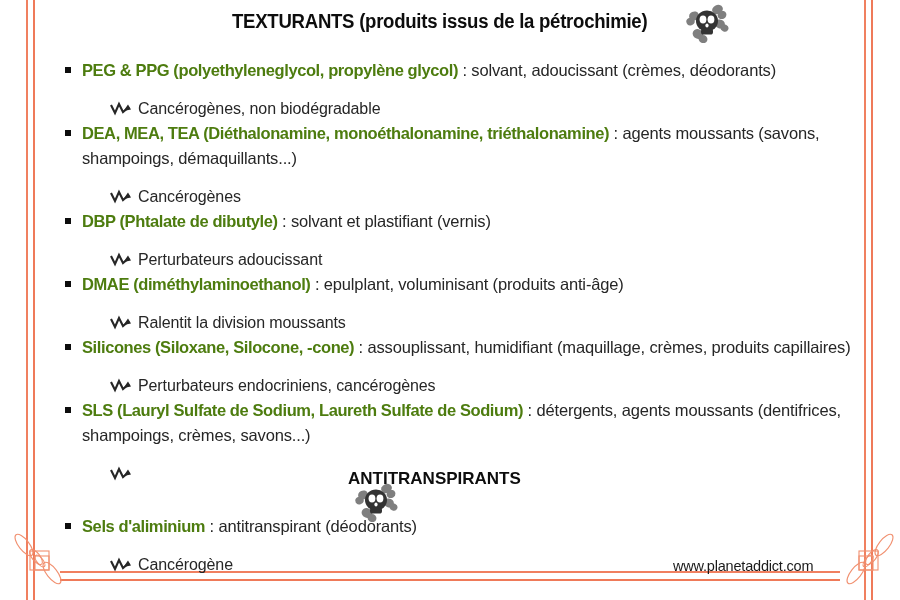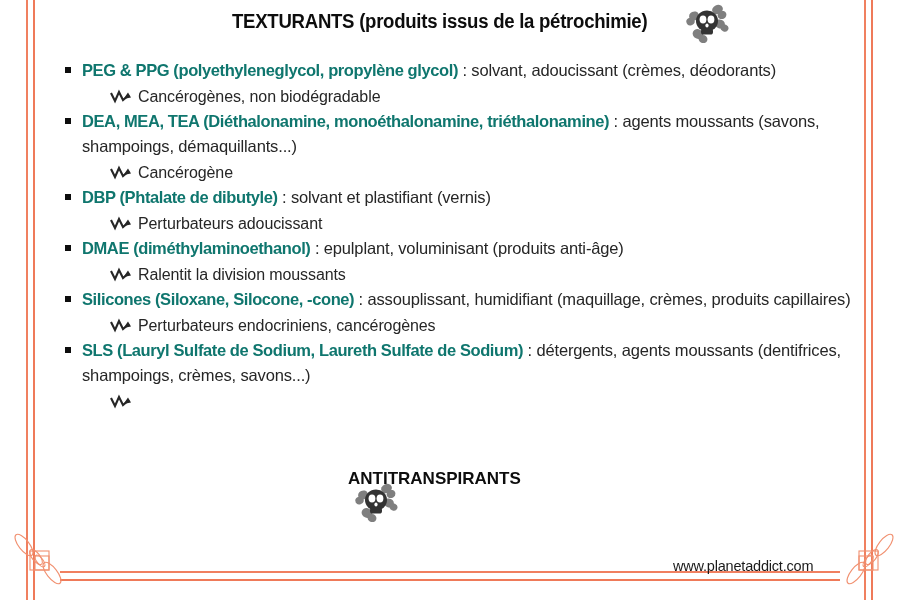--- a/index.html
+++ b/index.html
@@ -98,30 +98,30 @@
     letter-spacing: -0.15px;
   }
   .sq-bullet {
     position: absolute;
     left: 5px;
     top: 9px;
     width: 6px;
     height: 6px;
     background: #0d0d0d;
   }
-  .b { font-weight: bold; color: #0f766e; letter-spacing: -0.4px; }
+  .b { font-weight: bold; color: #4d7c0f; letter-spacing: -0.4px; }
   .n { font-weight: normal; color: #262626; }
 
   .effect-line {
     position: relative;
     padding-left: 78px;
     font-size: 16px;
     line-height: 25px;
     color: #262626;
-    margin-top: 1px;
+    margin-top: 13px;
     font-family: "Liberation Sans", sans-serif;
     letter-spacing: -0.1px;
   }
   .zig {
     position: absolute;
     left: 50px;
     top: 5px;
   }
 
   
@@ -211,21 +211,21 @@
 
     <div class="entry">
       <div class="bullet-line">
         <span class="sq-bullet"></span><span class="b">DEA, MEA, TEA (Diéthalonamine, monoéthalonamine, triéthalonamine)</span><span class="n"> : agents moussants (savons, shampoings, démaquillants...)</span>
       </div>
       <div class="effect-line">
         <svg class="zig" width="24" height="15" viewBox="0 0 24 15">
           <path d="M1 4 L5 12 L9 3 L13 11 L19 6" fill="none" stroke="#262626" stroke-width="2.1"></path>
           <path d="M21 8.5 L13.5 10 L18 3.5 Z" fill="#262626"></path>
         </svg>
-        <span>Cancérogène</span>
+        <span>Cancérogènes</span>
       </div>
     </div>
 
     <div class="entry">
       <div class="bullet-line">
         <span class="sq-bullet"></span><span class="b">DBP (Phtalate de dibutyle)</span><span class="n"> : solvant et plastifiant (vernis)</span>
       </div>
       <div class="effect-line">
         <svg class="zig" width="24" height="15" viewBox="0 0 24 15">
           <path d="M1 4 L5 12 L9 3 L13 11 L19 6" fill="none" stroke="#262626" stroke-width="2.1"></path>
@@ -293,16 +293,30 @@
         <rect x="16" y="24.5" width="12" height="6" rx="2.6"></rect>
       </g>
       <g fill="#ffffff">
         <ellipse cx="18" cy="15.5" rx="3.4" ry="4"></ellipse>
         <ellipse cx="26" cy="15.5" rx="3.4" ry="4"></ellipse>
         <ellipse cx="22" cy="21.5" rx="1.6" ry="2"></ellipse>
       </g>
     </svg>
   </div>
 
+  <div id="content2" style="position:absolute; left:60px; top:514px; width:800px;">
+    <div class="entry">
+      <div class="bullet-line">
+        <span class="sq-bullet"></span><span class="b">Sels d'aliminium</span><span class="n"> : antitranspirant (déodorants)</span>
+      </div>
+      <div class="effect-line">
+        <svg class="zig" width="24" height="15" viewBox="0 0 24 15">
+          <path d="M1 4 L5 12 L9 3 L13 11 L19 6" fill="none" stroke="#262626" stroke-width="2.1"></path>
+          <path d="M21 8.5 L13.5 10 L18 3.5 Z" fill="#262626"></path>
+        </svg>
+        <span>Cancérogène</span>
+      </div>
+    </div>
+  </div>
 
   <div id="footer-url">www.planetaddict.com</div>
 
 </div>
 
 </body></html>

